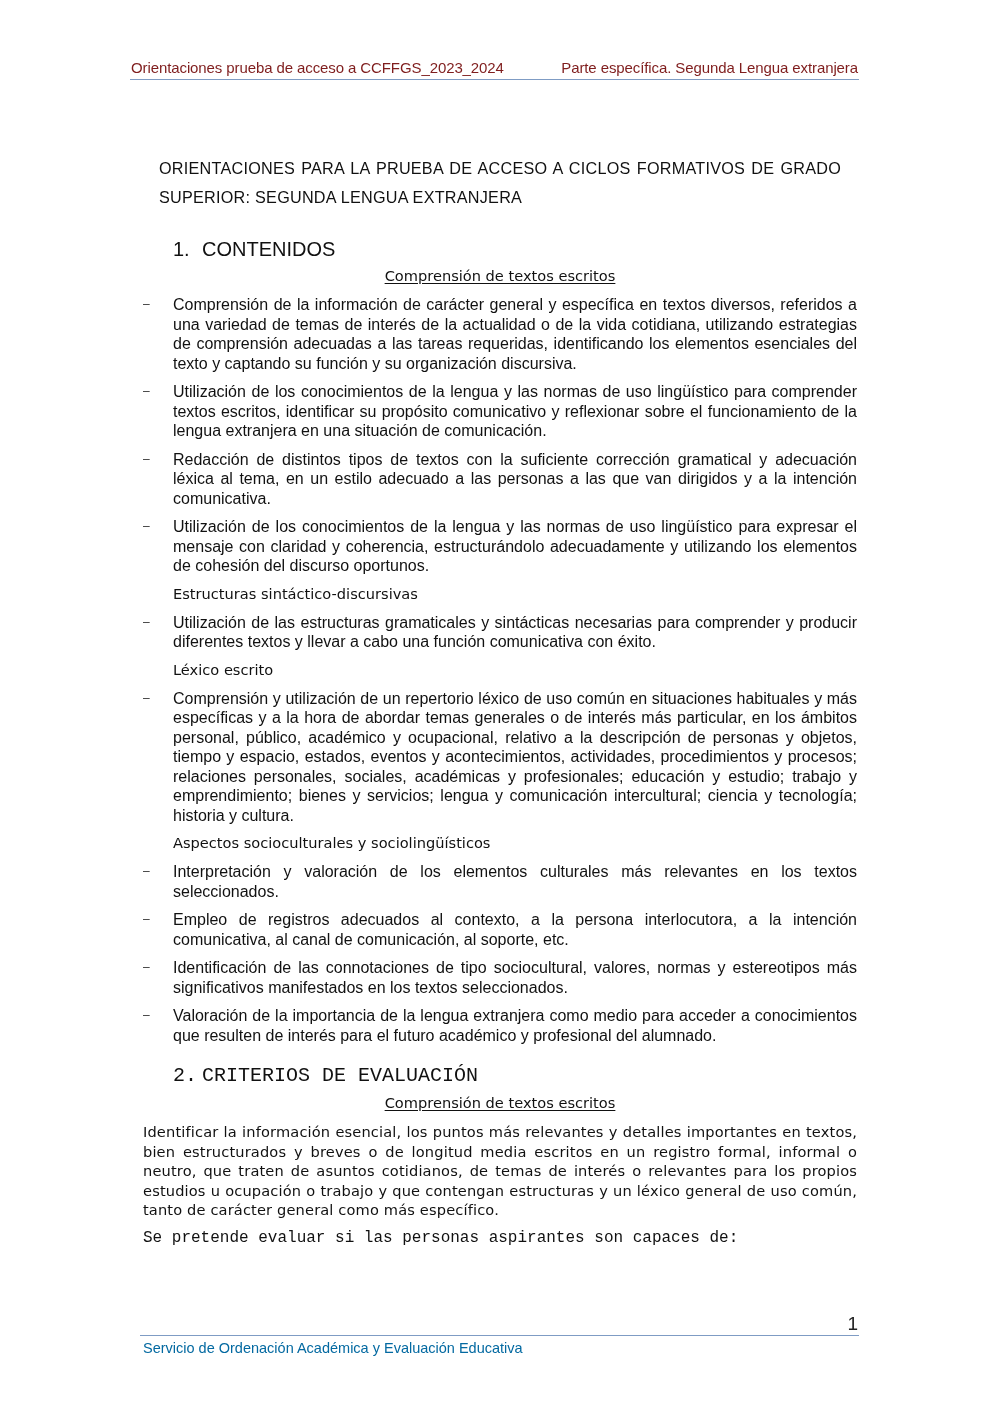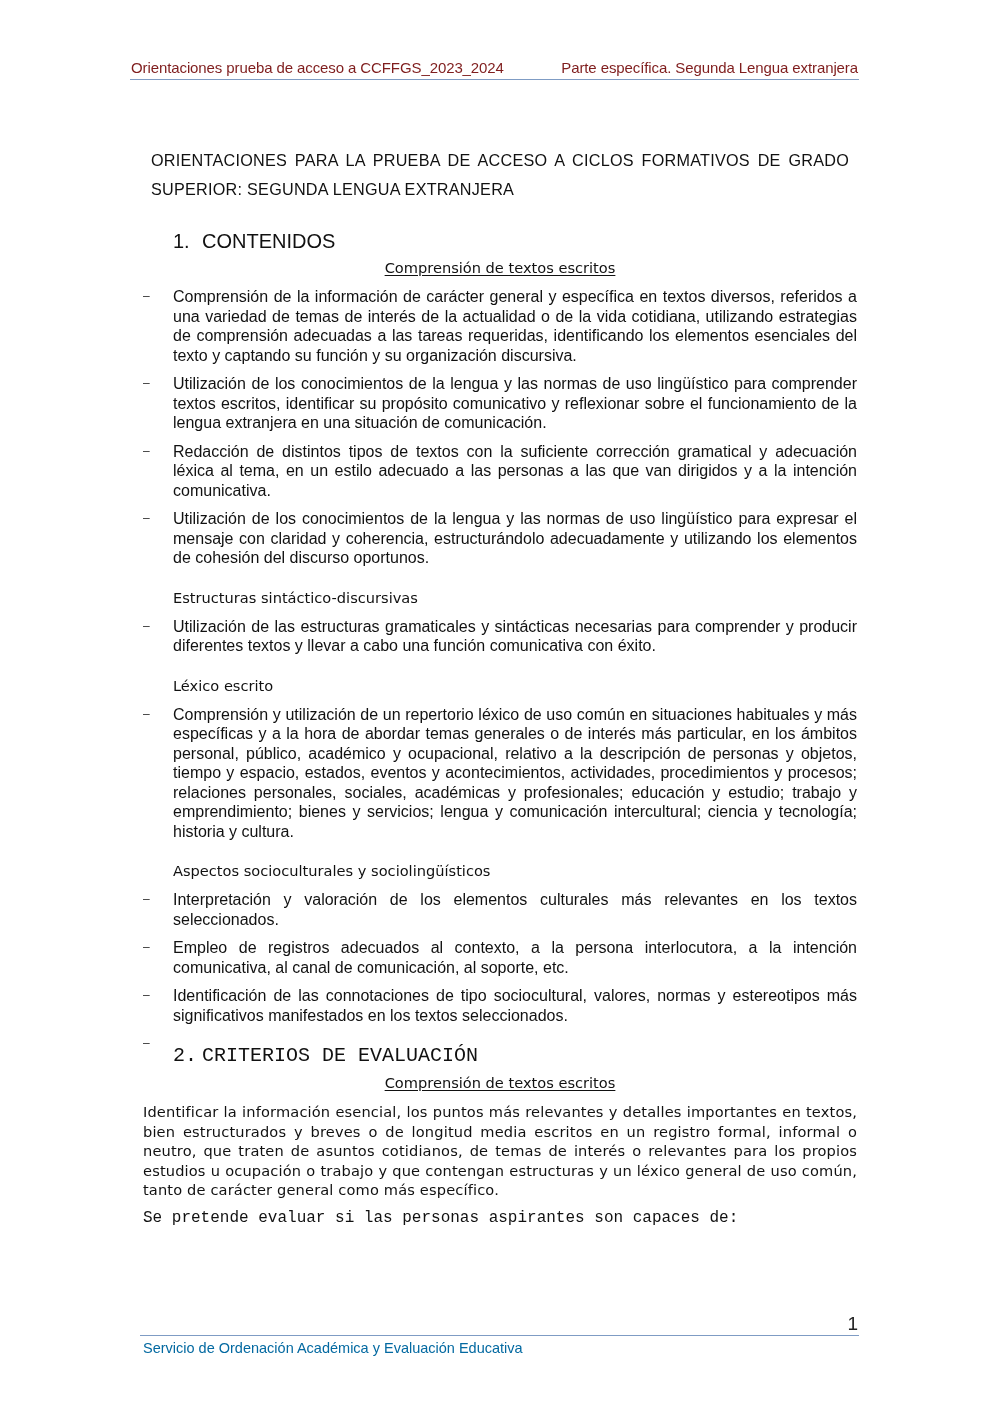--- a/index.html
+++ b/index.html
@@ -43,21 +43,21 @@
       left: 143px;
       top: 138px;
       width: 714px;
       font-size: 16px;
       line-height: 19.5px;
     }
     .doc-title {
       font-size: 16.2px;
       line-height: 29px;
       letter-spacing: 0.25px;
-      margin: 8px;
+      margin: 16px;
       text-align: justify;
       text-align-last: left;
       font-weight: normal;
     }
     .section-heading {
       margin: 27px 0 0 30px;
       font-size: 20px;
       line-height: 20px;
       font-weight: normal;
     }
@@ -70,21 +70,21 @@
       font-family: "DejaVu Sans", sans-serif;
       font-size: 14.6px;
       line-height: 20px;
       text-decoration: underline;
       text-underline-offset: 2px;
       font-weight: normal;
       text-align: center;
     }
     .subheading.first { margin-top: 7px; }
     .subsub {
-      margin: 20px 0 0 30px;
+      margin: 8px 0 0 30px;
       font-family: "DejaVu Sans", sans-serif;
       font-size: 14.6px;
       line-height: 20px;
       font-weight: normal;
     }
     ul.dash-list {
       list-style: none;
       margin: 0;
       padding: 0;
     }
@@ -177,21 +177,21 @@
   <div class="subsub">Léxico escrito</div>
   <ul class="dash-list">
     <li><span class="dash">–</span><span>Comprensión y utilización de un repertorio léxico de uso común en situaciones habituales y más específicas y a la hora de abordar temas generales o de interés más particular, en los ámbitos personal, público, académico y ocupacional, relativo a la descripción de personas y objetos, tiempo y espacio, estados, eventos y acontecimientos, actividades, procedimientos y procesos; relaciones personales, sociales, académicas y profesionales; educación y estudio; trabajo y emprendimiento; bienes y servicios; lengua y comunicación intercultural; ciencia y tecnología; historia y cultura.</span></li>
   </ul>
 
   <div class="subsub">Aspectos socioculturales y sociolingüísticos</div>
   <ul class="dash-list">
     <li><span class="dash">–</span><span>Interpretación y valoración de los elementos culturales más relevantes en los textos seleccionados.</span></li>
     <li><span class="dash">–</span><span>Empleo de registros adecuados al contexto, a la persona interlocutora, a la intención comunicativa, al canal de comunicación, al soporte, etc.</span></li>
     <li><span class="dash">–</span><span>Identificación de las connotaciones de tipo sociocultural, valores, normas y estereotipos más significativos manifestados en los textos seleccionados.</span></li>
-    <li><span class="dash">–</span></li>
+    <li><span class="dash">–</span><span>Valoración de la importancia de la lengua extranjera como medio para acceder a conocimientos que resulten de interés para el futuro académico y profesional del alumnado.</span></li>
   </ul>
 
   <div class="section-heading" style="margin-top:21px;font-family:Liberation Mono, monospace;">
     <span class="num">2.</span><span>CRITERIOS DE EVALUACIÓN</span>
   </div>
 
   <div class="subheading">Comprensión de textos escritos</div>
   <p class="para">Identificar la información esencial, los puntos más relevantes y detalles importantes en textos, bien estructurados y breves o de longitud media escritos en un registro formal, informal o neutro, que traten de asuntos cotidianos, de temas de interés o relevantes para los propios estudios u ocupación o trabajo y que contengan estructuras y un léxico general de uso común, tanto de carácter general como más específico.</p>
   <p class="para plain">Se pretende evaluar si las personas aspirantes son capaces de:</p>
 </div>

